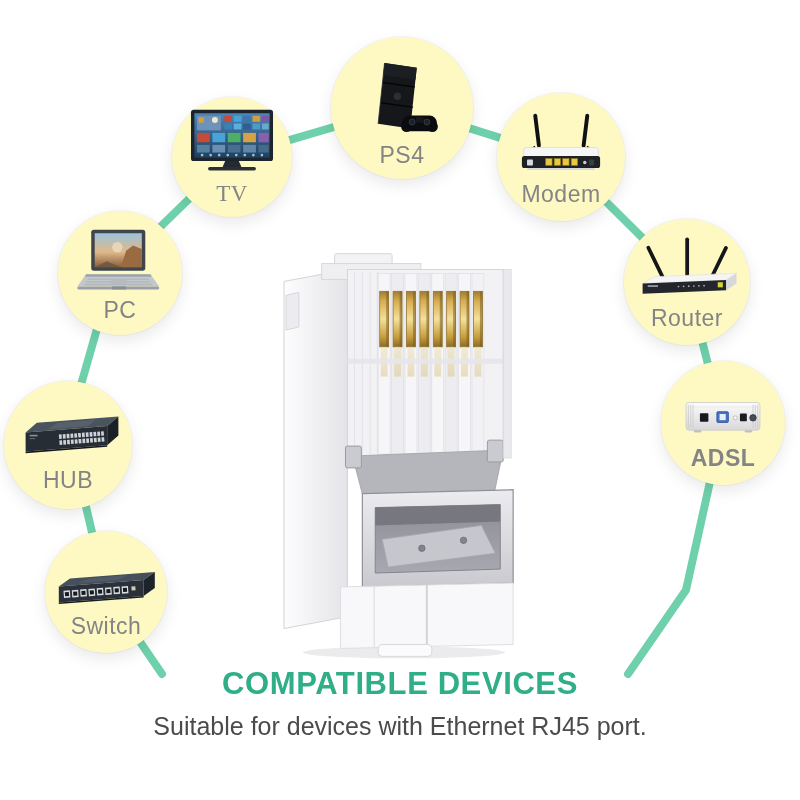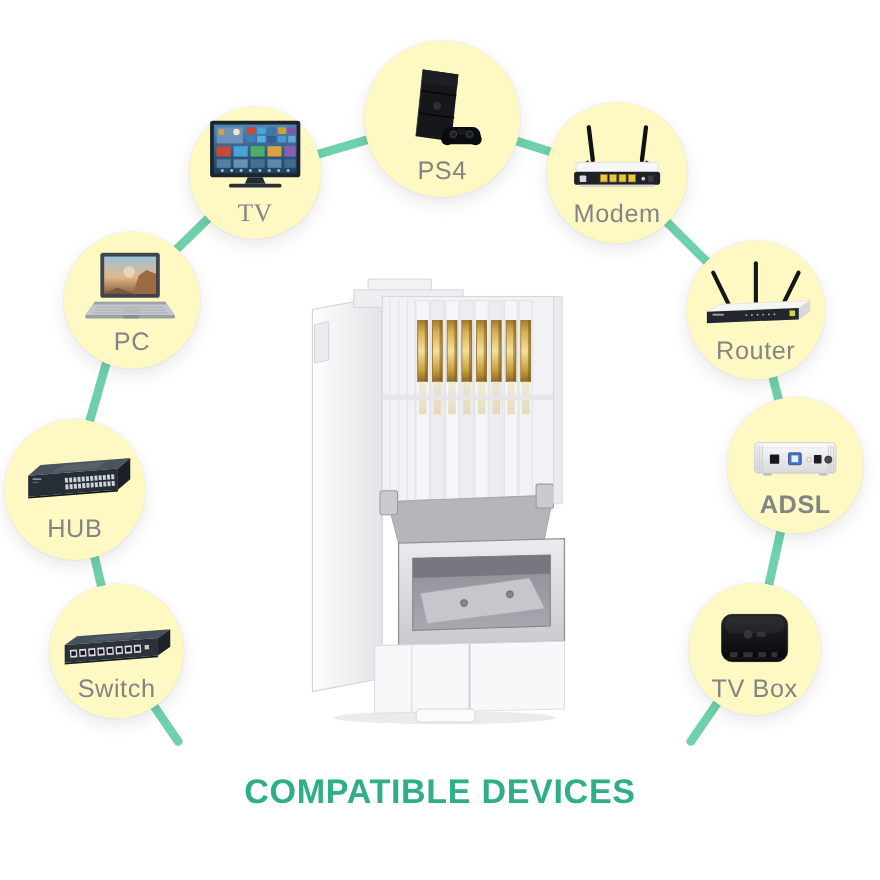--- a/index.html
+++ b/index.html
@@ -6,21 +6,21 @@
   body{width:800px;height:800px;font-family:"Liberation Sans", sans-serif;}
   .canvas{position:relative;width:800px;height:800px;background:var(--background,#ffffff);overflow:hidden;}
   .arc-layer{position:absolute;left:0;top:0;width:800px;height:800px;}
   .device{position:absolute;border-radius:50%;background:#fef9c3;box-sizing:border-box;
           box-shadow:0 0 0 1px rgba(0,0,0,0.035), 0 6px 16px rgba(0,0,0,0.09);
           display:flex;flex-direction:column;align-items:center;justify-content:flex-end;}
   .device svg{display:block;}
   .device .label{color:var(--label,#848484);font-size:23px;letter-spacing:.5px;line-height:1.05;margin-top:2px;white-space:nowrap;}
   .connector{position:absolute;left:283px;top:250px;width:248px;height:412px;}
   .heading{position:absolute;left:0;right:0;top:666px;text-align:center;font-weight:bold;
-           font-size:31px;letter-spacing:.6px;color:var(--heading,#2fae87);margin-top:36px;}
+           font-size:31px;letter-spacing:.6px;color:var(--heading,#2fae87);}
   .subheading{position:absolute;left:0;right:0;top:712px;text-align:center;
            font-size:25px;color:var(--subtitle,#4b4b4b);}
 </style>
 </head>
 <body>
 
 <div class="canvas">
 
   <svg class="arc-layer" viewBox="0 0 800 800">
     <polyline points="162,674 106,592 68,430 113,273 232,157 402,107 561,157 687,282 723,423 686,590 628,674" fill="none" stroke="#6fd1ab" stroke-width="8" stroke-linecap="round" stroke-linejoin="round"></polyline>
@@ -275,42 +275,20 @@
       <rect x="55.5" y="39" width="8" height="8" fill="#e8eef8"></rect>
       <circle cx="76" cy="44" r="2.6" fill="#f8f8f8" stroke="#b0b0b3" stroke-width="1"></circle>
       <rect x="82" y="38.5" width="9" height="10" rx="1" fill="#1a1c20"></rect>
       <circle cx="99" cy="44" r="4.2" fill="#474b52" stroke="#2e3136" stroke-width="1"></circle>
       <rect x="22" y="60" width="10" height="3" rx="1.5" fill="#bfbfc2"></rect>
       <rect x="88" y="60" width="10" height="3" rx="1.5" fill="#bfbfc2"></rect>
     </svg>
     <div class="label">ADSL</div>
   </div>
 
-  <div class="device" style="left:626px;top:530px;width:120px;height:120px;padding-bottom:12px;">
-    <svg width="86" height="64" viewBox="0 0 100 74">
-      <defs>
-          <linearGradient id="g_tvb" x1="0" y1="0" x2="0" y2="1">
-        <stop offset="0" stop-color="#232327"></stop>
-            <stop offset="1" stop-color="#08080a"></stop>
-          </linearGradient>
-        </defs>
-      <rect x="15" y="12" width="70" height="50" rx="11" fill="url(#g_tvb)" stroke="#000000" stroke-width="0.5"></rect>
-      <rect x="18" y="14" width="64" height="18" rx="9" fill="#ffffff" opacity="0.05"></rect>
-      <circle cx="43" cy="33" r="4.6" fill="#36363b"></circle>
-      <rect x="52" y="30" width="10" height="6" rx="3" fill="#36363b" opacity="0.9"></rect>
-      <g fill="#3a3a40" opacity="0.85">
-        <rect x="24" y="52" width="8" height="5" rx="1"></rect>
-          <rect x="38" y="52" width="10" height="5" rx="1"></rect>
-        <rect x="54" y="52" width="8" height="5" rx="1"></rect>
-          <rect x="68" y="52" width="6" height="5" rx="1"></rect>
-      </g>
-      <rect x="18" y="57" width="64" height="3.5" rx="1.75" fill="#ffffff" opacity="0.04"></rect>
-    </svg>
-    <div class="label">TV Box</div>
-  </div>
 
   <div class="connector">
     <svg width="248" height="412" viewBox="0 0 250 412">
       <defs>
         <linearGradient id="g_gold" x1="0" y1="0" x2="0" y2="1">
           <stop offset="0" stop-color="#a07c2e"></stop>
             <stop offset="0.18" stop-color="#d7ae52"></stop>
           <stop offset="0.5" stop-color="#f4e09a"></stop>
             <stop offset="0.82" stop-color="#c79e3e"></stop>
           <stop offset="1" stop-color="#8a6a26"></stop>
@@ -406,14 +384,15 @@
 
       <polygon points="58,338 232,334 232,396 58,400" fill="#f8f8fa" stroke="#dedee2" stroke-width="1"></polygon>
       <line x1="145" y1="336" x2="145" y2="398" stroke="#d4d4d8" stroke-width="2"></line>
       <line x1="92" y1="338" x2="92" y2="399" stroke="#e4e4e8" stroke-width="1.5"></line>
       <rect x="96" y="396" width="54" height="12" rx="4" fill="#fbfbfd" stroke="#d8d8dc" stroke-width="1"></rect>
       <rect x="222" y="18" width="8" height="190" fill="#e9e9ee" stroke="#d6d6da" stroke-width="0.7"></rect>
     </svg>
   </div>
 
   <div class="heading">COMPATIBLE DEVICES</div>
+  <div class="subheading">Suitable for devices with Ethernet RJ45 port.</div>
 
 </div>
 
 </body></html>

